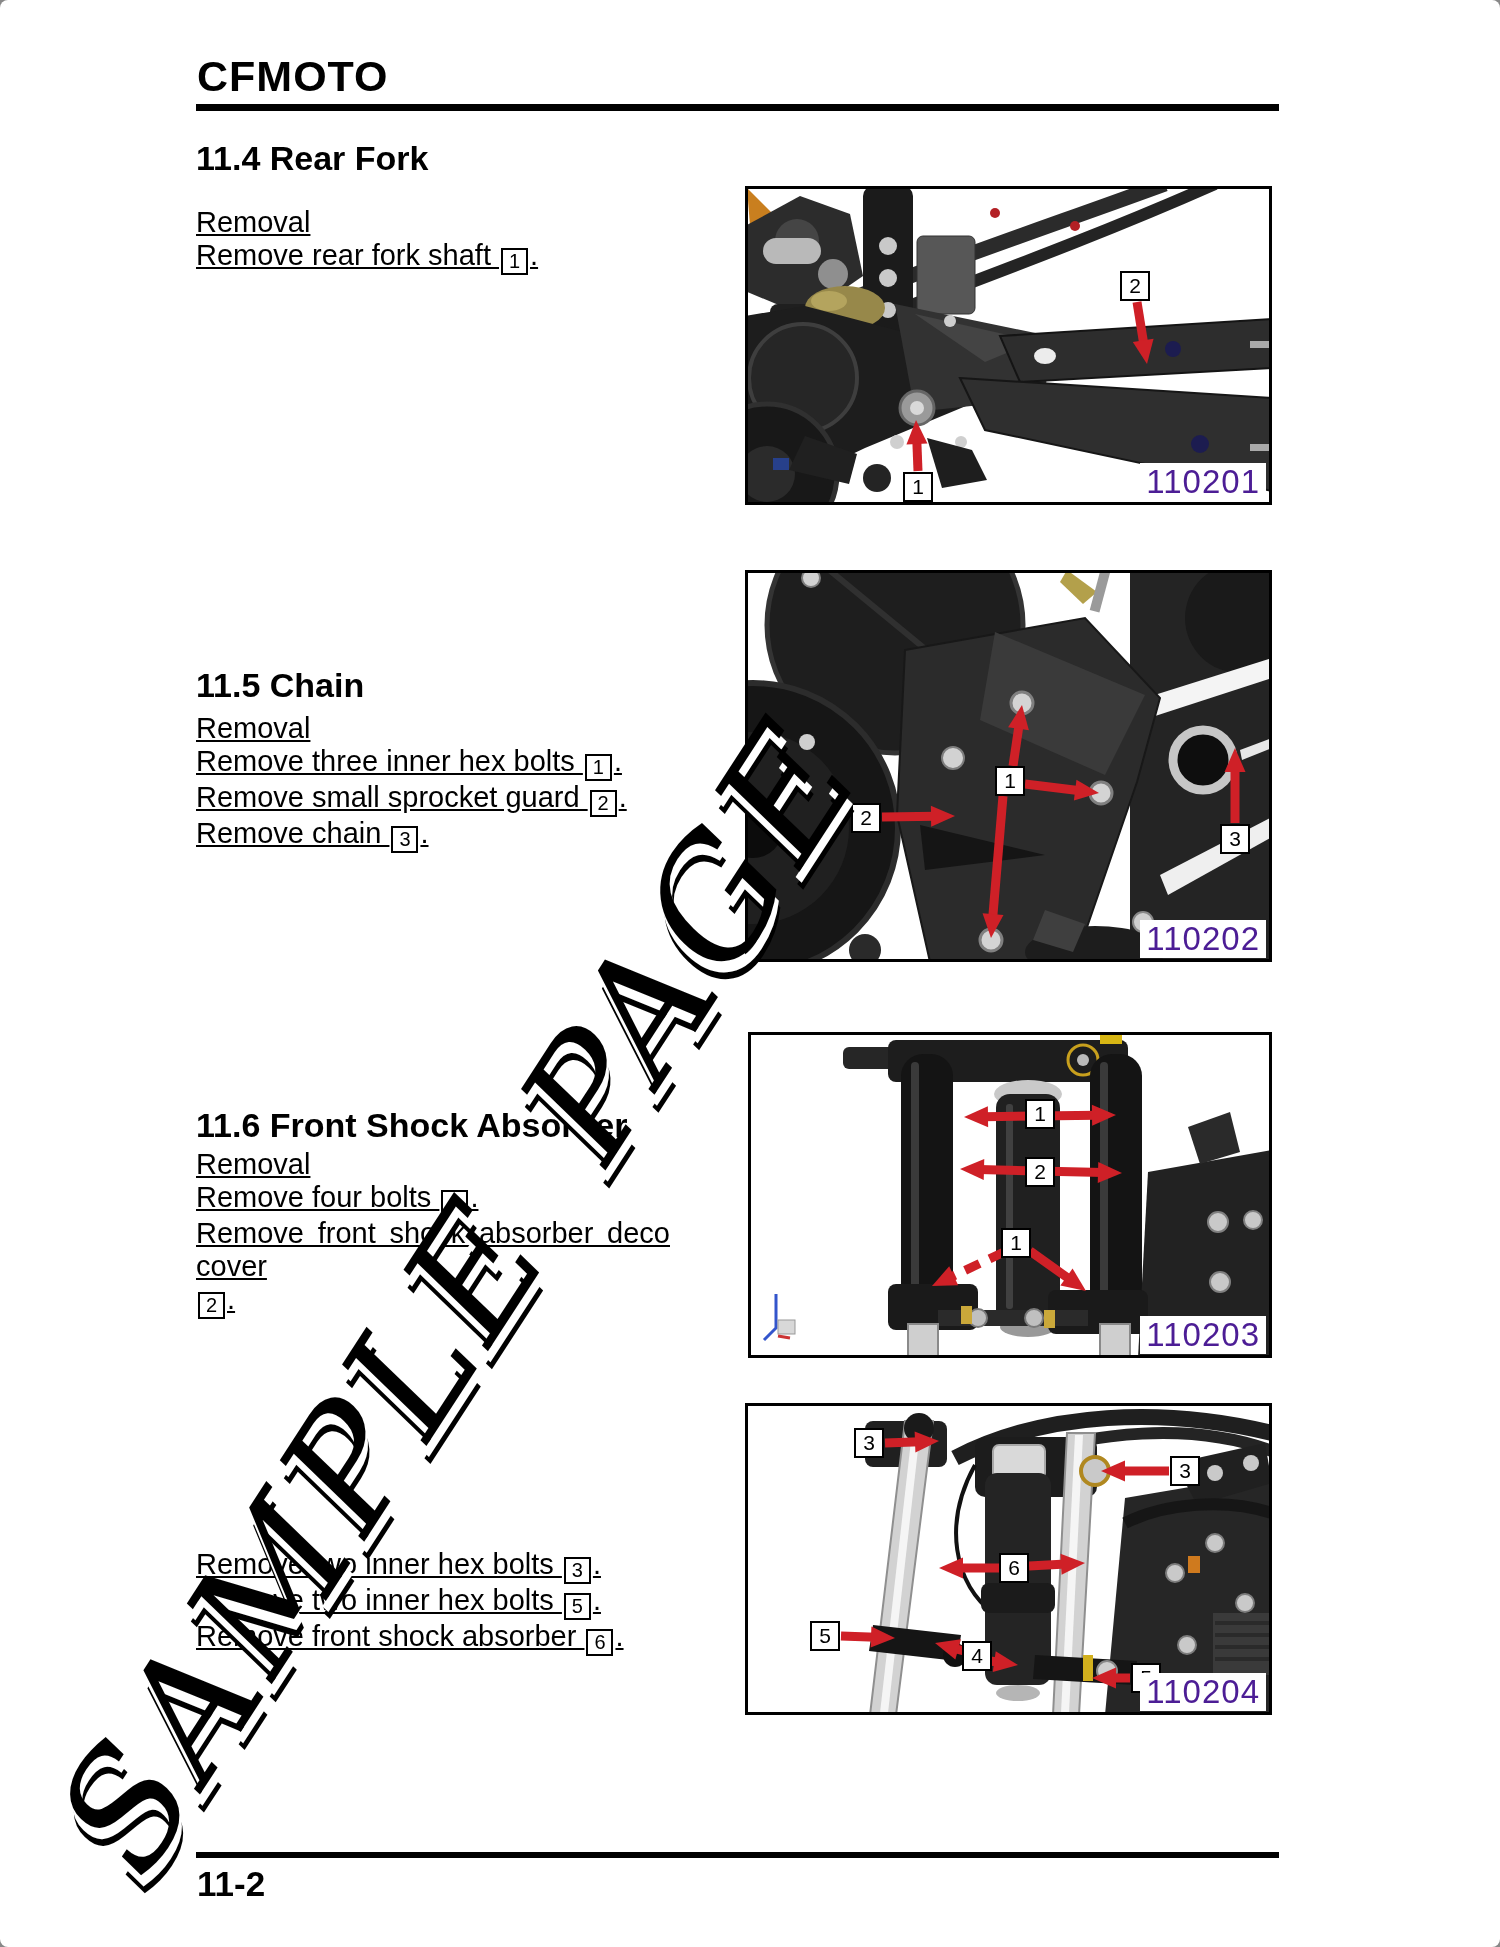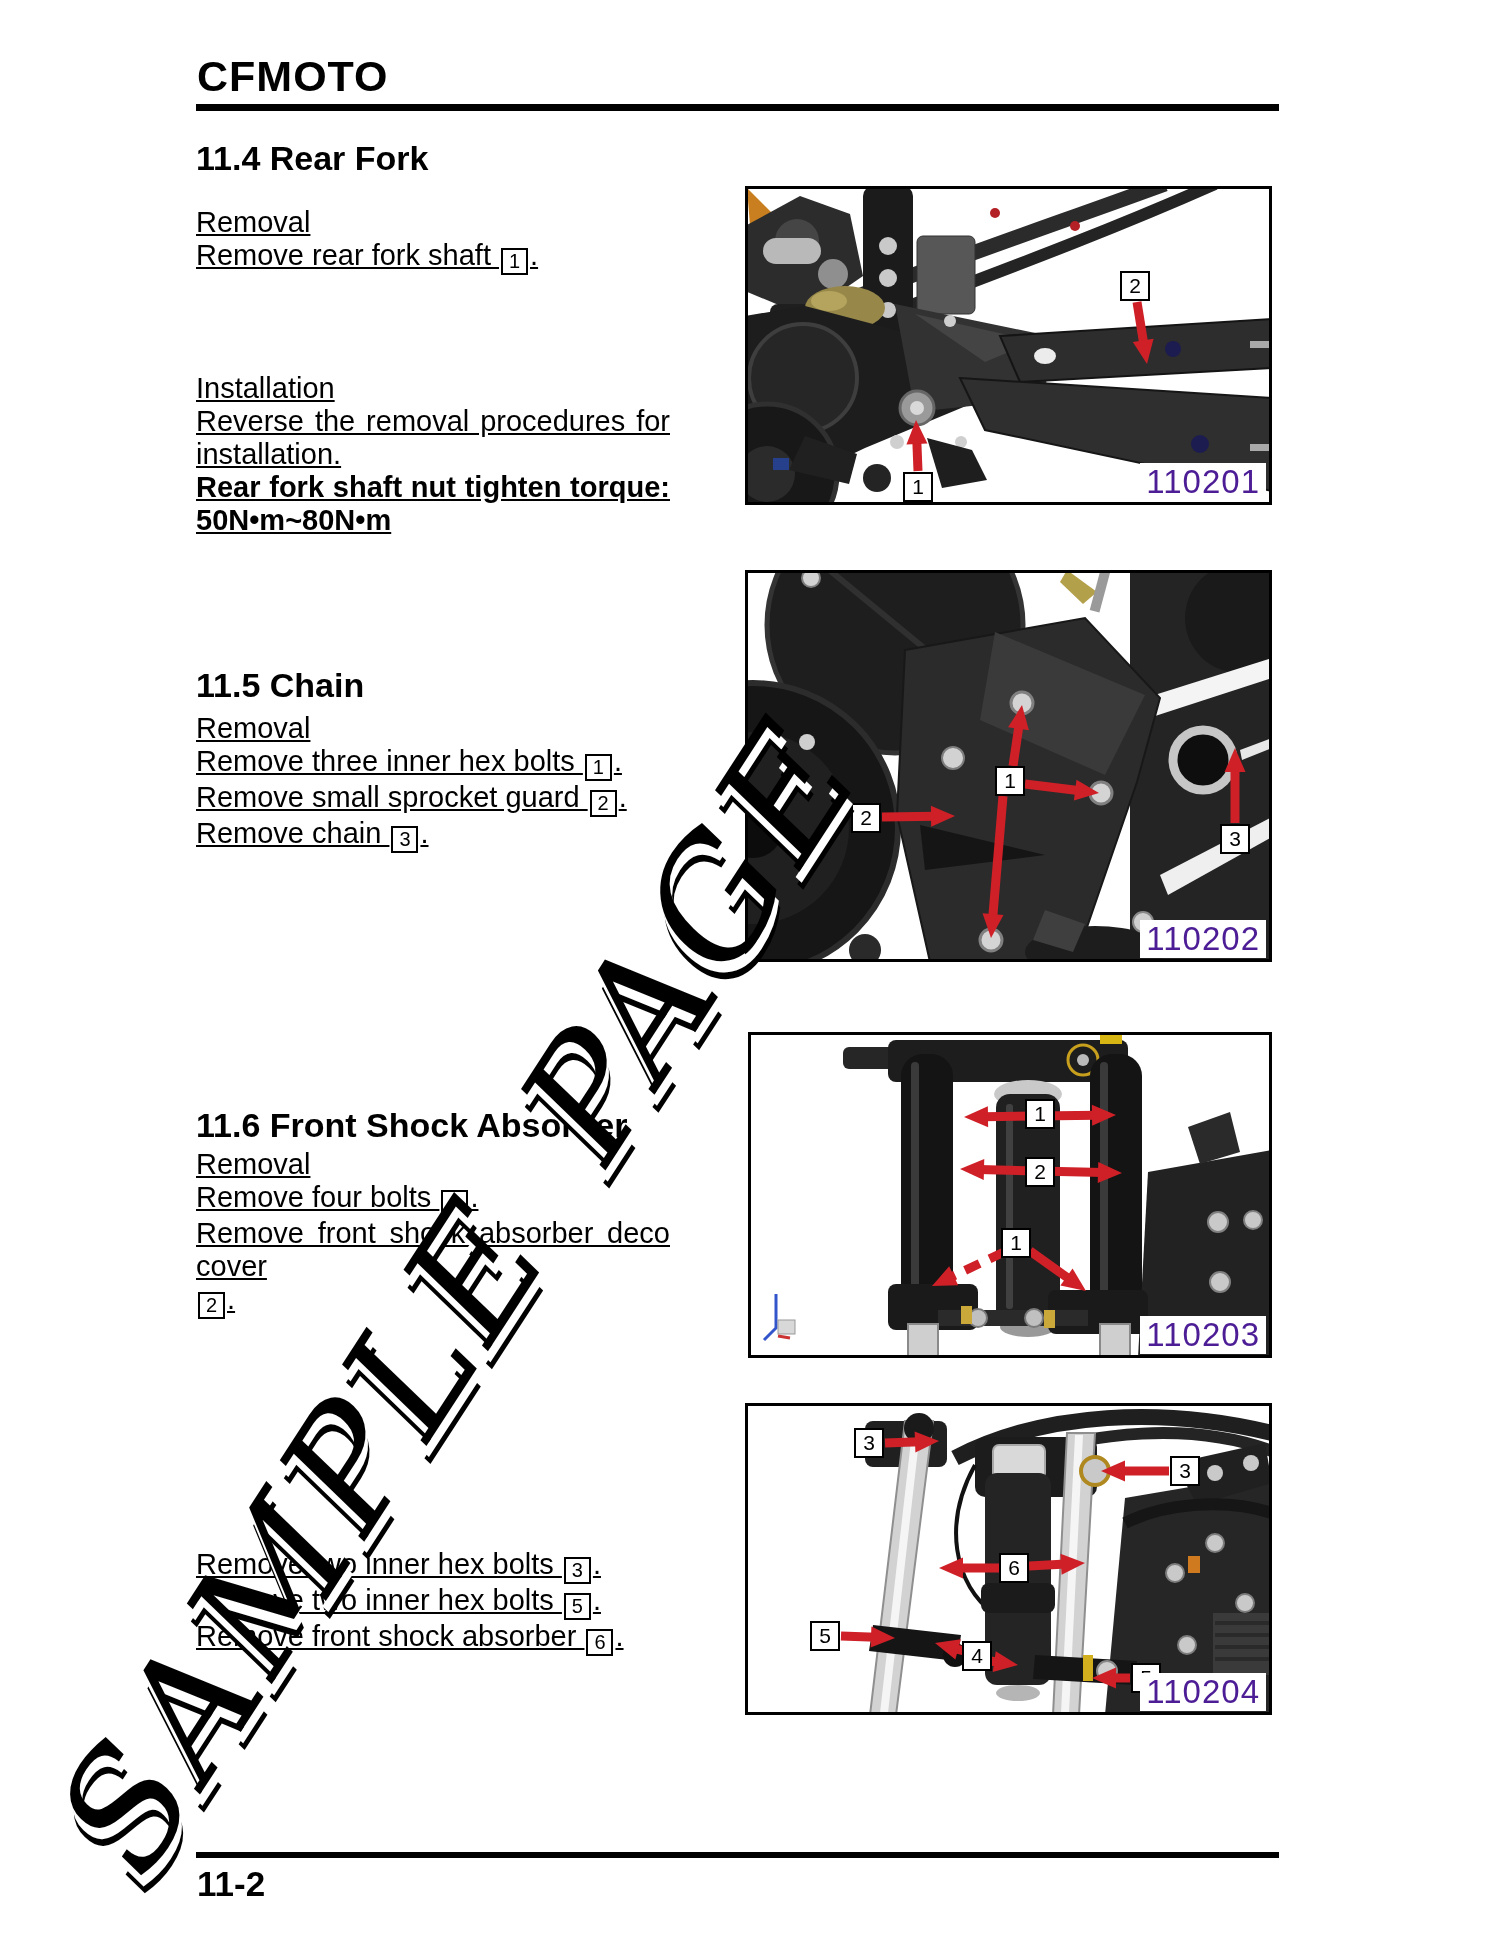--- a/index.html
+++ b/index.html
@@ -1,17 +1,17 @@
 <!DOCTYPE html>
 <html><head>
 <meta charset="utf-8">
 <style>
   html,body{margin:0;padding:0;background:#888;}
   .page{position:relative;width:1500px;height:1947px;background:#ffffff;overflow:hidden;
-        font-family:"Liberation Sans",sans-serif;color:#000;}
+        font-family:"Liberation Sans",sans-serif;color:#000;border-radius:8px;}
   .abs{position:absolute;}
   
   .brand{left:197px;top:52px;font-size:43px;font-weight:bold;letter-spacing:1px;}
   .rule{left:196px;width:1083px;background:#000;}
   .rule.top{top:104px;height:7px;}
   .rule.bottom{top:1852px;height:6px;}
   .pageno{left:197px;top:1864px;font-size:35px;font-weight:bold;}
   
   .h2{font-size:34px;font-weight:bold;left:196px;}
   .tblock{left:196px;width:474px;font-size:29px;line-height:33px;text-decoration:underline;}
@@ -45,27 +45,20 @@
 
 <div class="page">
 
   <div class="abs brand">CFMOTO</div>
   <div class="abs rule top"></div>
 
   <div class="abs h2" style="top:139px;">11.4 Rear Fork</div>
   <div class="abs tblock" style="top:206px;">
       <div class="line">Removal</div>
       <div class="line">Remove rear fork shaft <span class="co">1</span>.</div>
-    </div>
-  <div class="abs tblock" style="top:372px;">
-      <div class="line">Installation</div>
-      <div class="line just">Reverse the removal procedures for</div>
-      <div class="line">installation.</div>
-      <div class="line just bold">Rear fork shaft nut tighten torque:</div>
-      <div class="line bold">50N•m~80N•m</div>
     </div>
 
   <div class="abs h2" style="top:666px;">11.5 Chain</div>
   <div class="abs tblock" style="top:712px;">
       <div class="line">Removal</div>
       <div class="line">Remove three inner hex bolts <span class="co">1</span>.</div>
       <div class="line">Remove small sprocket guard <span class="co">2</span>.</div>
       <div class="line">Remove chain <span class="co">3</span>.</div>
     </div>
 

